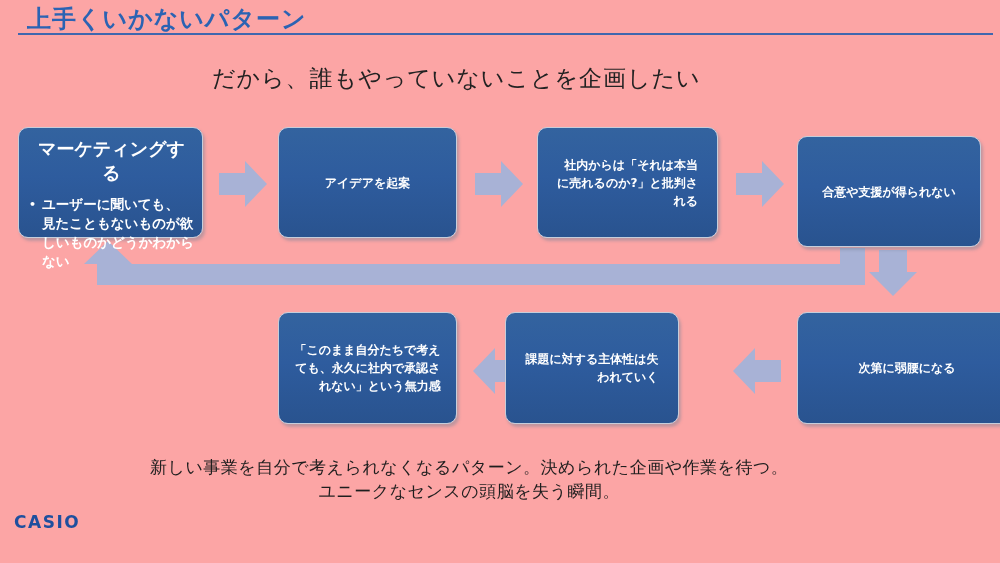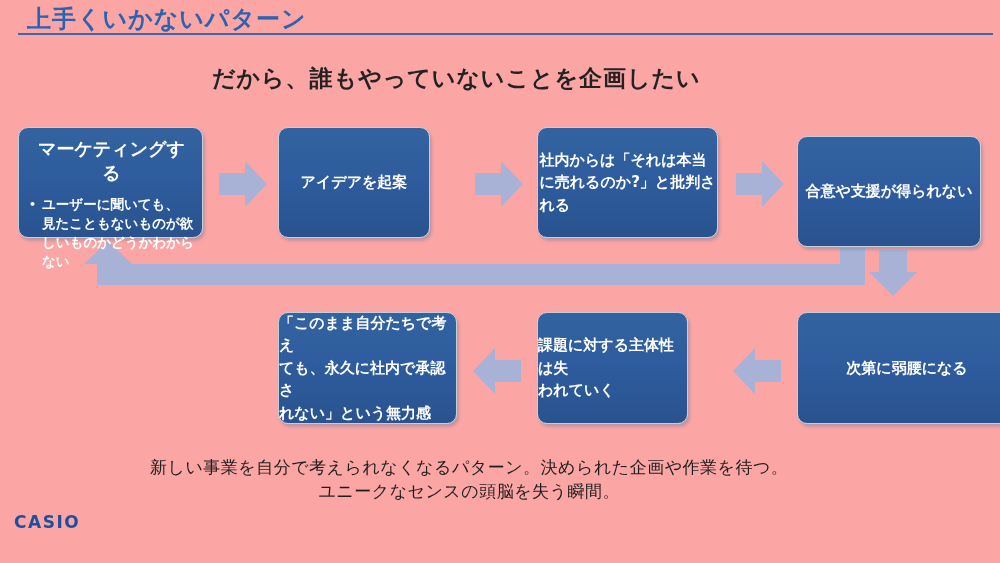--- a/index.html
+++ b/index.html
@@ -19,41 +19,41 @@
   }
   .slide-title{
     position:absolute;left:27px;top:3px;font-size:24px;font-weight:bold;
     color:var(--title-blue);letter-spacing:1px;
   }
   .title-underline{
     position:absolute;left:18px;top:33px;width:975px;height:2px;
     background:var(--underline-blue);
   }
   .slide-subtitle{
-    position:absolute;left:212px;top:63px;font-size:23px;font-weight:bold;
+    position:absolute;left:212px;top:63px;font-size:23px;font-weight:normal;
     color:#222222;letter-spacing:1px;
   }
   .arrows-layer{position:absolute;left:0;top:0;width:1000px;height:563px;}
   .arrow{fill:var(--arrow-fill);}
   .flow-box{
     position:absolute;background:linear-gradient(180deg,#33639F 0%,var(--box-fill) 45%,var(--box-fill-dark) 100%);
     border:1px solid #c6cdda;border-radius:10px;
     box-shadow:2px 3px 3px rgba(120,130,150,0.45);
     color:#ffffff;font-weight:bold;
   }
   .row1{top:127px;height:111px;}
   .row2{top:312px;height:112px;}
-  .centered{display:flex;align-items:center;justify-content:center;text-align:left;
-    font-size:15px;line-height:1.5;padding:6px 0;white-space:pre-line;}
+  .centered{display:flex;align-items:center;justify-content:center;text-align:right;
+    font-size:12px;line-height:1.5;padding:6px 0;white-space:pre-line;}
   .box-marketing{left:18px;width:185px;padding:9px 8px 6px 10px;}
-  .box-idea{left:278px;width:152px;}
+  .box-idea{left:278px;width:179px;}
   .box-criticized{left:537px;width:181px;}
   .box-noagree{left:797px;width:184px;margin-top:9px;}
   .box-helpless{left:278px;width:179px;}
-  .box-ownership{left:537px;width:151px;}
+  .box-ownership{left:505px;width:174px;}
   .box-weak{left:797px;width:220px;}
   .box-heading{font-size:18px;margin-bottom:10px;text-align:center;}
   .bullet-row{display:flex;font-size:13.5px;line-height:1.4;}
   .bullet-marker{flex:0 0 13px;font-size:11px;padding-top:2px;}
   .bullet-text{white-space:pre-line;}
   .footer-note{
     position:absolute;left:150px;top:455px;font-size:17px;line-height:24px;
     color:var(--text-dark);letter-spacing:0.5px;text-align:center;
   }
   .casio-logo{

